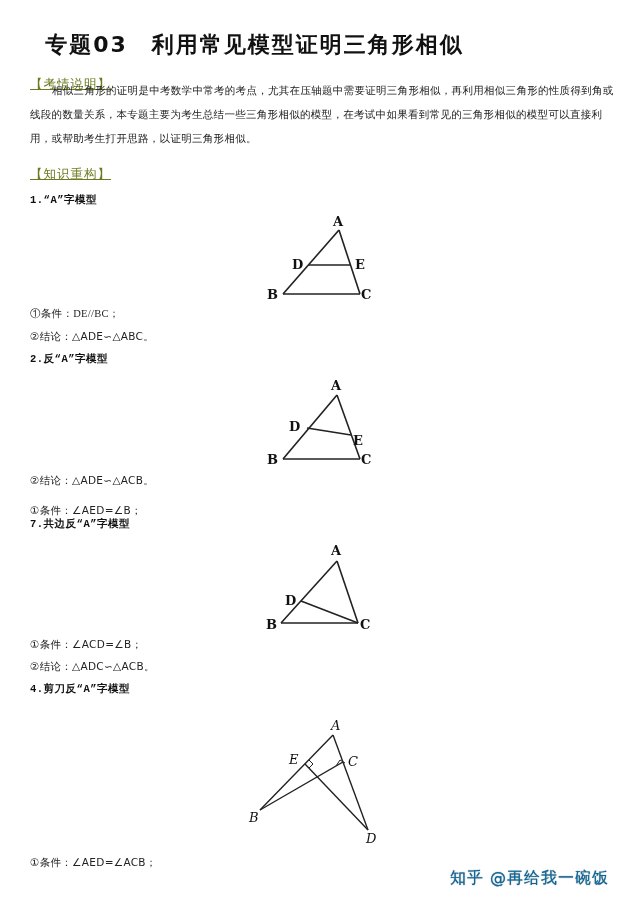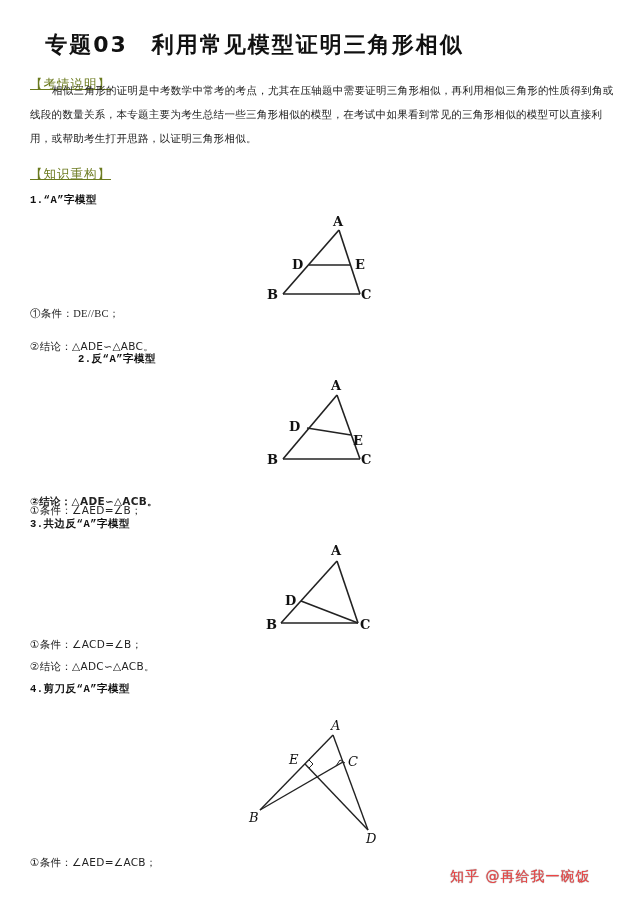--- a/index.html
+++ b/index.html
@@ -27,21 +27,21 @@
     .line {
       position: absolute; left: 30px; font-family: "DejaVu Sans", sans-serif;
       font-size: 10.5px; color: #222; letter-spacing: 0.3px;
     }
     .fig { position: absolute; }
     .fig svg { display: block; }
     .fig text { font-family: "DejaVu Serif", serif; font-weight: bold; font-size: 13px; fill: #111; }
     .fig text.it { font-style: italic; font-weight: normal; font-size: 13px; }
     .watermark {
       position: absolute; left: 450px; top: 868px; font-family: "DejaVu Sans", sans-serif;
-      font-size: 14px; color: #ef4444; letter-spacing: 1px;
+      font-size: 16px; color: #0369a1; letter-spacing: 1px;
       text-shadow: 0 0 1px #999, 0 0 1px #999;
     }
   </style>
 </head>
 <body>
 
 <div class="title">专题03　利用常见模型证明三角形相似</div>
 
 <div class="section-head" style="top:76px;">【考情说明】</div>
 <div class="para" style="top:78px;">相似三角形的证明是中考数学中常考的考点，尤其在压轴题中需要证明三角形相似，再利用相似三角形的性质得到角或线段的数量关系，本专题主要为考生总结一些三角形相似的模型，在考试中如果看到常见的三角形相似的模型可以直接利用，或帮助考生打开思路，以证明三角形相似。</div>
@@ -56,40 +56,40 @@
     <line x1="33" y1="84" x2="110" y2="84" stroke="#222" stroke-width="1.6"></line>
     <line x1="59" y1="55" x2="101" y2="55" stroke="#222" stroke-width="1.6"></line>
     <text x="83" y="16">A</text>
     <text x="42" y="59">D</text>
     <text x="105" y="59">E</text>
     <text x="17" y="89">B</text>
     <text x="111" y="89">C</text>
   </svg>
 </div>
 <div class="line" style="top:307px;font-family:Liberation Serif, serif;">①条件：DE//BC；</div>
-<div class="line" style="top:340px;">②结论：△ADE∽△ABC。</div>
+<div class="line" style="top:330px;">②结论：△ADE∽△ABC。</div>
 
-<div class="model-head" style="top:352px;margin-left:48px;">2.反“A”字模型</div>
+<div class="model-head" style="top:352px;">2.反“A”字模型</div>
 <div class="fig" style="left:250px; top:375px;">
   <svg width="140" height="95" viewBox="0 0 140 95">
     <line x1="87" y1="20" x2="33" y2="84" stroke="#222" stroke-width="1.6"></line>
     <line x1="87" y1="20" x2="110" y2="84" stroke="#222" stroke-width="1.6"></line>
     <line x1="33" y1="84" x2="110" y2="84" stroke="#222" stroke-width="1.6"></line>
     <line x1="57" y1="53" x2="101" y2="60" stroke="#222" stroke-width="1.6"></line>
     <text x="81" y="15">A</text>
     <text x="39" y="56">D</text>
     <text x="103" y="70">E</text>
     <text x="17" y="89">B</text>
     <text x="111" y="89">C</text>
   </svg>
 </div>
 <div class="line" style="top:472px;margin-top:32px;">①条件：∠AED=∠B；</div>
-<div class="line" style="top:495px;font-weight:bold;">②结论：△ADE∽△ACB。</div>
+<div class="line" style="top:474px;">②结论：△ADE∽△ACB。</div>
 
-<div class="model-head" style="top:517px;">3.共边反“A”字模型</div>
+<div class="model-head" style="top:517px;">7.共边反“A”字模型</div>
 <div class="fig" style="left:250px; top:540px;">
   <svg width="140" height="95" viewBox="0 0 140 95">
     <line x1="87" y1="21" x2="31" y2="83" stroke="#222" stroke-width="1.6"></line>
     <line x1="87" y1="21" x2="108" y2="83" stroke="#222" stroke-width="1.6"></line>
     <line x1="31" y1="83" x2="108" y2="83" stroke="#222" stroke-width="1.6"></line>
     <line x1="51" y1="61" x2="108" y2="83" stroke="#222" stroke-width="1.6"></line>
     <text x="81" y="15">A</text>
     <text x="35" y="65">D</text>
     <text x="16" y="89">B</text>
     <text x="110" y="89">C</text>

